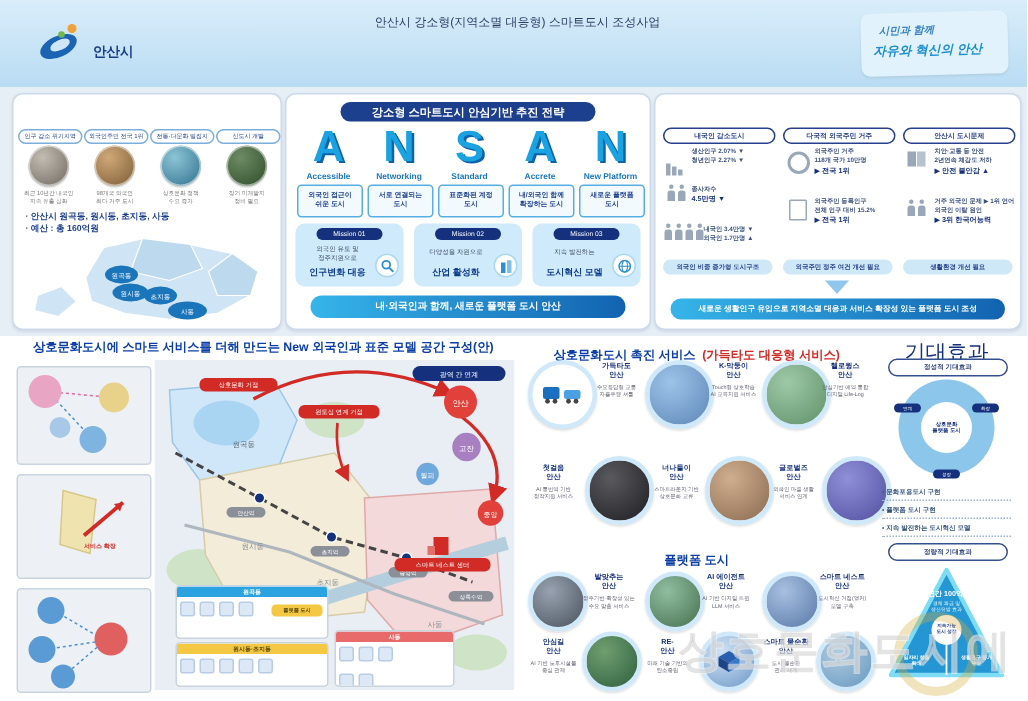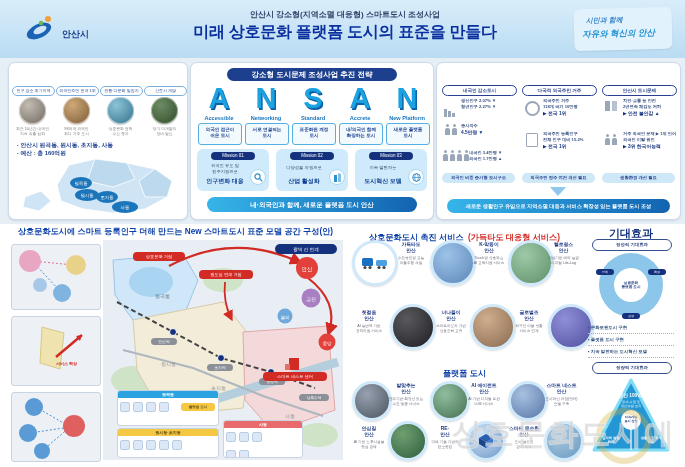--- a/index.html
+++ b/index.html
@@ -4,21 +4,21 @@
 <style>
   html,body{margin:0;padding:0;}
   body{font-family:"Liberation Sans","DejaVu Sans",sans-serif;background:#fff;}
   .page{position:relative;width:685px;height:467px;overflow:hidden;background:#fff;}
   .abs{position:absolute;}
   .pl{white-space:pre-line;}
   .ctr{text-align:center;}
   
   .hdr{left:0;top:0;width:685px;height:58px;background:linear-gradient(180deg,#d9edfa,#b9dcf3);}
   .hdr-title{font-size:16px;font-weight:800;color:#0a2f9e;letter-spacing:-.3px;}
-  .hdr-sub{font-size:8px;font-weight:700;color:#2c3e66;}
+  .hdr-sub{font-size:8px;font-weight:400;color:#2c3e66;}
   .slogan{background:#e2f2fc;border-radius:6px;transform:rotate(-1.5deg);box-shadow:0 1px 2px rgba(0,0,0,.08);}
   
   .row1bg{left:0;top:58px;width:685px;height:166px;background:#e6eef6;}
   .panel{background:#fff;border:1px solid #ccdaea;border-radius:7px;box-shadow:0 1px 2px rgba(40,70,120,.12);}
   .ph{background:#1c3f8e;border-radius:7px;color:#fff;font-weight:700;font-size:7.5px;line-height:13px;text-align:center;}
   .tag{border:1px solid #7aaedd;border-radius:5px;font-size:4px;color:#1c3f8e;line-height:8px;text-align:center;background:#fff;}
   .cap{font-size:3.8px;color:#777;line-height:1.25;}
   .bullet{font-size:5.8px;font-weight:700;color:#1c3f8e;line-height:9px;}
   .photo{border-radius:50%;box-shadow:inset 0 0 0 1px rgba(255,255,255,.5),0 1px 1px rgba(0,0,0,.2);}
   
@@ -65,21 +65,20 @@
 
   <div class="abs hdr">
     <svg class="abs" style="left:24px;top:14px" width="36" height="28" viewBox="0 0 36 28">
       <ellipse cx="15" cy="17" rx="13" ry="7" fill="#1b63b5" transform="rotate(-25 15 17)"></ellipse>
       <ellipse cx="16" cy="16" rx="7" ry="3.4" fill="#cfe6f7" transform="rotate(-25 16 16)"></ellipse>
       <circle cx="24" cy="5" r="3" fill="#f2a13a"></circle>
       <circle cx="17" cy="9" r="2.2" fill="#6fba4a"></circle>
     </svg>
     <div class="abs" style="left:62px;top:28px;font-size:9px;font-weight:800;color:#1a3e8c">안산시</div>
     <div class="abs ctr hdr-sub" style="left:160px;top:9px;width:370px">안산시 강소형(지역소멸 대응형) 스마트도시 조성사업</div>
-    <div class="abs ctr hdr-title" style="left:130px;top:22px;width:430px">미래 상호문화 플랫폼 도시의 표준을 만들다</div>
     <div class="abs slogan" style="left:574px;top:8px;width:98px;height:42px">
       <div class="abs" style="left:12px;top:7px;font-size:7px;font-weight:700;font-style:italic;color:#3b85c4">시민과 함께</div>
       <div class="abs" style="left:8px;top:20px;font-size:8.5px;font-weight:800;font-style:italic;color:#1f8fd0">자유와 혁신의 안산</div>
     </div>
   </div>
 
   <div class="abs row1bg"></div>
 
   <div class="abs panel" style="left:8px;top:62px;width:178px;height:156px">
     <div class="abs tag" style="left:3px;top:23px;width:41px">인구 감소 위기지역</div>
@@ -110,21 +109,21 @@
       <ellipse cx="90" cy="40" rx="11" ry="6" fill="#1b75bb"></ellipse>
       <ellipse cx="108" cy="50" rx="13" ry="6" fill="#1b75bb"></ellipse>
       <text x="64" y="28" font-size="4.4" fill="#fff" text-anchor="middle">원곡동</text>
       <text x="70" y="40" font-size="4.4" fill="#fff" text-anchor="middle">원시동</text>
       <text x="90" y="42" font-size="4.4" fill="#fff" text-anchor="middle">초지동</text>
       <text x="108" y="52" font-size="4.4" fill="#fff" text-anchor="middle">사동</text>
     </svg>
   </div>
 
   <div class="abs panel" style="left:190px;top:62px;width:242px;height:156px">
-    <div class="abs ph" style="left:36px;top:5px;width:170px;height:13px">강소형 도시문제 조성사업 추진 전략</div>
+    <div class="abs ph" style="left:36px;top:5px;width:170px;height:13px">강소형 스마트도시 안심기반 추진 전략</div>
     <div class="abs bigletter" style="left:6px;top:20px;width:44px">A</div>
     <div class="abs bigletter" style="left:53px;top:20px;width:44px">N</div>
     <div class="abs bigletter" style="left:100px;top:20px;width:44px">S</div>
     <div class="abs bigletter" style="left:147px;top:20px;width:44px">A</div>
     <div class="abs bigletter" style="left:194px;top:20px;width:44px">N</div>
     <div class="abs eng" style="left:6px;top:52px;width:44px">Accessible</div>
     <div class="abs eng" style="left:53px;top:52px;width:44px">Networking</div>
     <div class="abs eng" style="left:100px;top:52px;width:44px">Standard</div>
     <div class="abs eng" style="left:147px;top:52px;width:44px">Accrete</div>
     <div class="abs eng" style="left:194px;top:52px;width:44px">New Platform</div>
@@ -210,21 +209,21 @@
     <div class="abs" style="left:167px;top:68px"><span class="pp"></span><span class="pp"></span></div>
     <div class="abs nrow" style="left:186px;top:68px;width:54px">거주 외국인 문제 ▶ 1위 언어</div>
     <div class="abs nrow" style="left:186px;top:74px;width:54px">외국인 이탈 원인</div>
     <div class="abs nstrong" style="left:186px;top:80px;width:54px">▶ 3위 한국어능력</div>
     <div class="abs npill" style="left:165px;top:110px;width:73px">생활환경 개선 필요</div>
     <div class="abs downarr" style="left:113px;top:124px"></div>
     <div class="abs sfoot" style="left:10px;top:136px;width:223px;height:14px;font-size:5.2px;line-height:14px">새로운 생활인구 유입으로 지역소멸 대응과 서비스 확장성 있는 플랫폼 도시 조성</div>
   </div>
 
   <div class="abs" style="left:5px;top:224px;width:341px;height:240px;background:#fff">
-    <div class="abs ctr bt" style="left:0;top:2px;width:341px">상호문화도시에 스마트 등록인구 더해 만드는 New 스마트도시 표준 모델 공간 구성(안)</div>
+    <div class="abs ctr bt" style="left:0;top:2px;width:341px">상호문화도시에 스마트 서비스를 더해 만드는 New 외국인과 표준 모델 공간 구성(안)</div>
 
     <div class="abs inset" style="left:6px;top:20px;width:88px;height:64px">
       <svg width="88" height="64">
           <line x1="20" y1="16" x2="62" y2="20" stroke="#e06aa0" stroke-width="1" stroke-dasharray="2 2"></line>
           <line x1="20" y1="16" x2="48" y2="46" stroke="#4a90d9" stroke-width="1" stroke-dasharray="2 2"></line>
           <circle cx="18" cy="16" r="11" fill="#e8a6c4"></circle>
           <circle cx="64" cy="20" r="10" fill="#e8d28a"></circle>
           <circle cx="50" cy="48" r="9" fill="#7fb3e0"></circle>
           <circle cx="28" cy="40" r="7" fill="#a8c8e8"></circle>
         </svg>
@@ -426,21 +425,21 @@
     <div class="abs" style="left:156px;top:58px;width:36px">
       <div class="sname pl">스마트 물순환
 안산</div>
         <div class="scap pl">도시 물순환
 관리 체계</div>
     </div>
     <div class="abs svc" style="left:194px;top:53px;width:34px;height:34px;background:radial-gradient(circle at 35% 30%,#b0cce0,#6898c0)"></div>
   </div>
 
   <div class="abs" style="left:582px;top:226px;width:98px;height:238px">
-    <div class="abs ctr" style="left:0;top:0;width:98px;font-size:11px;font-weight:700;color:#15317e">기대효과</div>
+    <div class="abs ctr" style="left:0;top:0;width:98px;font-size:14px;font-weight:400;color:#15317e">기대효과</div>
     <div class="abs badge-outline" style="left:10px;top:13px;width:78px;height:10px">정성적 기대효과</div>
     <div class="abs" style="left:17px;top:27px;width:64px;height:64px;border-radius:50%;background:#8cc6ea">
       <div class="abs" style="left:15px;top:15px;width:34px;height:34px;border-radius:50%;background:#fff;display:flex;align-items:center;justify-content:center">
         <div class="ctr pl" style="font-size:3.6px;font-weight:800;color:#15317e">상호문화
 플랫폼 도시</div>
       </div>
       <div class="abs dpill" style="left:-3px;top:16px;width:18px">연계</div>
       <div class="abs dpill" style="left:49px;top:16px;width:18px">확장</div>
       <div class="abs dpill" style="left:23px;top:60px;width:18px">성장</div>
     </div>

